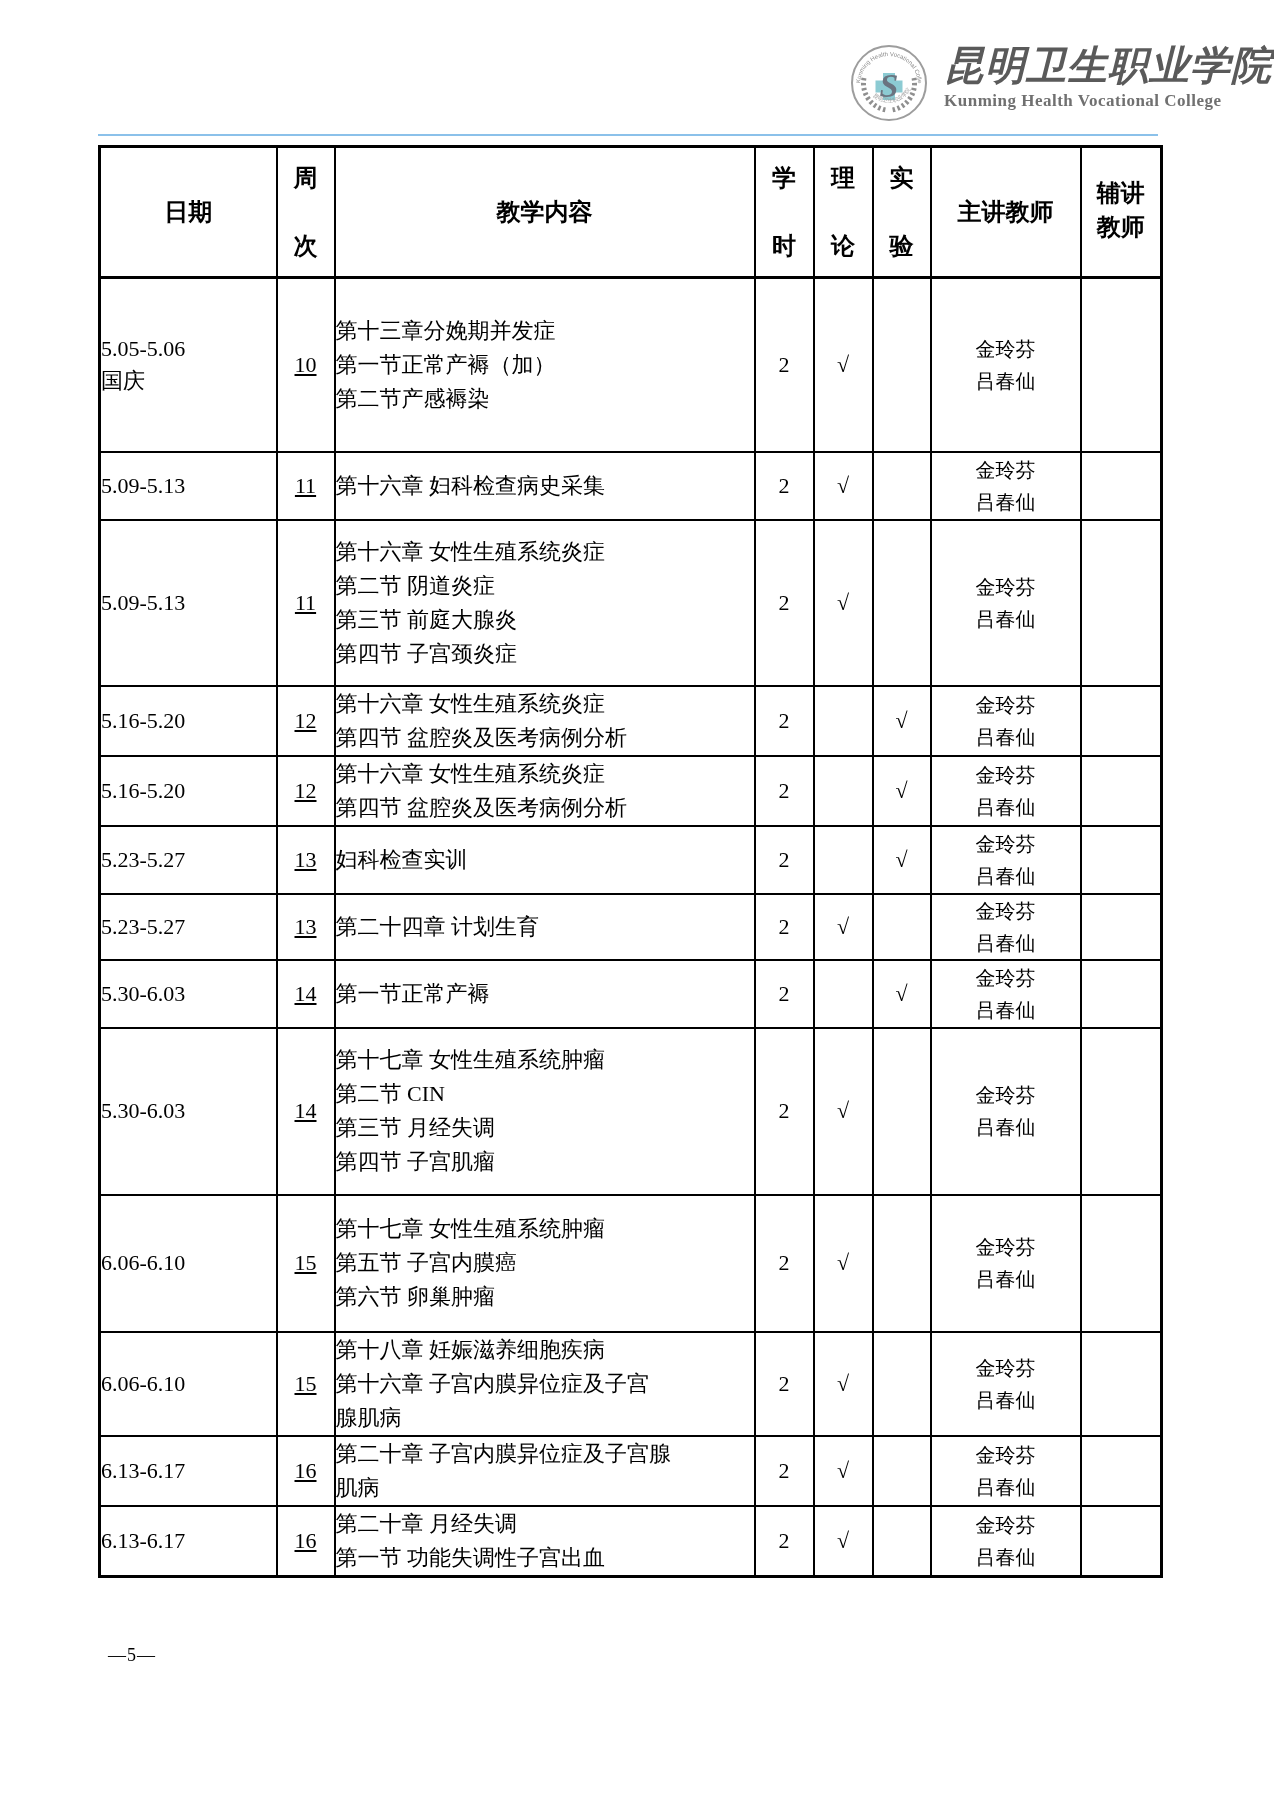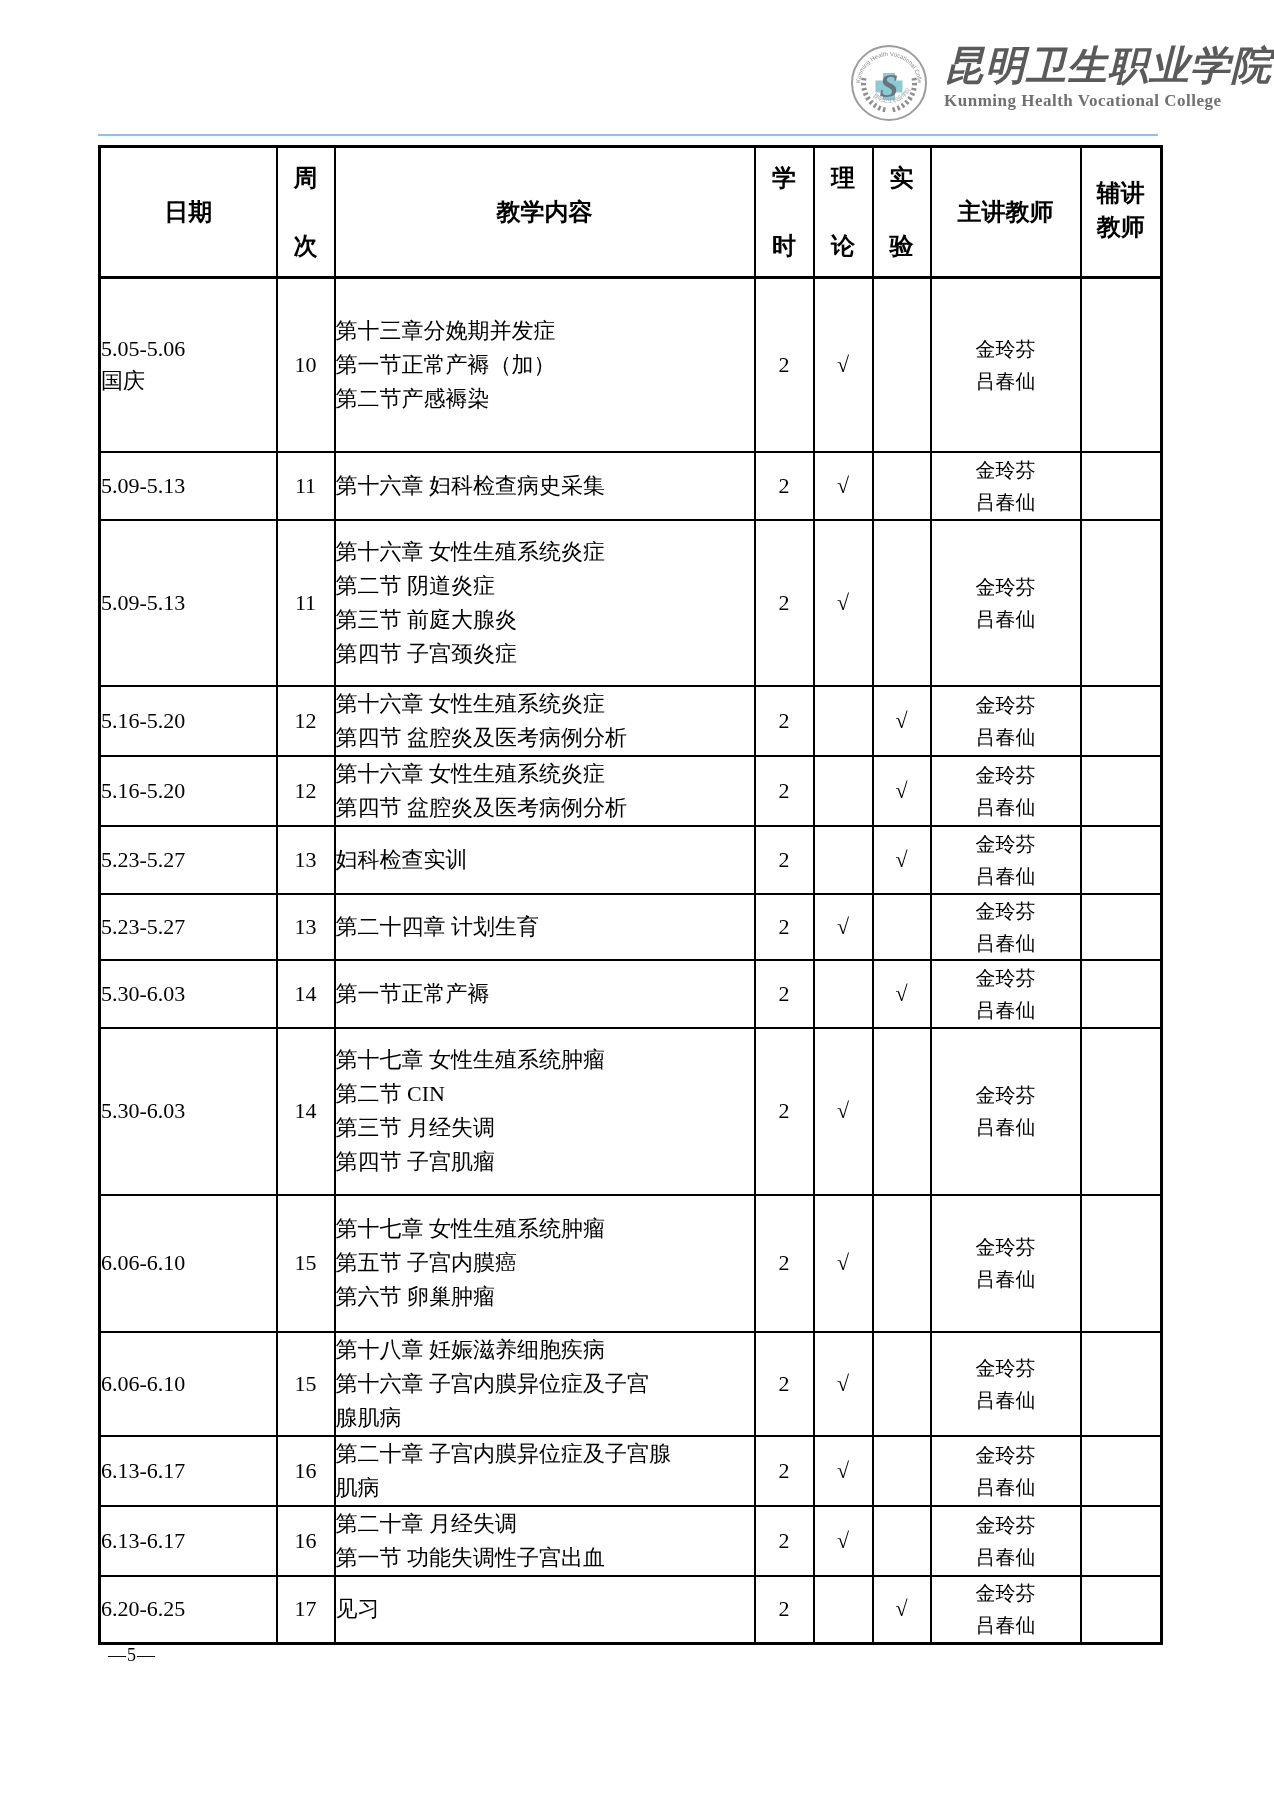--- a/index.html
+++ b/index.html
@@ -38,21 +38,21 @@
   table.schedule thead th{border-bottom:3px solid #000;font-weight:bold;font-size:24px;}
   .col-date{width:177px;} .col-week{width:58px;} .col-content{width:420px;}
   .col-hours{width:59px;} .col-theory{width:59px;} .col-lab{width:58px;}
   .col-main{width:150px;} .col-assist{width:81px;}
 
   thead tr{height:131px;}
   .stack{display:flex;flex-direction:column;align-items:center;justify-content:center;gap:36px;}
   .hdr-two-line{line-height:34px;font-size:22px;font-family:Liberation Mono, monospace;}
 
   td.c-date{ text-align:left;font-size:22px;line-height:32px;}
-  td.c-week{ text-align:center;font-size:22px;}
+  td.c-week{ text-align:center;font-size:22px;text-decoration:underline;}
   td.c-content{text-align:left;font-size:22px;line-height:34px;padding:4px 6px 4px 12px;margin-left:8px;}
   td.c-num{ text-align:center;font-size:22px;}
   td.c-teacher{text-align:center;font-size:20px;line-height:32px;}
   td.c-assist{text-align:center;font-size:22px;}
 
   
   .footer-page{position:absolute;left:108px;top:1645px;font-size:18px;color:#000;letter-spacing:1px;}
 </style>
 </head>
 <body>
@@ -500,46 +500,19 @@
               <div></div>
             </td>
             <td class="c-teacher">
               <div>金玲芬</div>
               <div>吕春仙</div>
             </td>
             <td class="c-assist">
               <div></div>
             </td>
           </tr>
-          <tr style="height: 68px;">
-            <td class="c-date">
-              <div>6.20-6.25</div>
-            </td>
-            <td class="c-week">
-              <div>17</div>
-            </td>
-            <td class="c-content">
-              <div>见习</div>
-            </td>
-            <td class="c-num">
-              <div>2</div>
-            </td>
-            <td class="c-num">
-              <div></div>
-            </td>
-            <td class="c-num">
-              <div>√</div>
-            </td>
-            <td class="c-teacher">
-              <div>金玲芬</div>
-              <div>吕春仙</div>
-            </td>
-            <td class="c-assist">
-              <div></div>
-            </td>
-          </tr>
         </tbody>
     </table>
   </div>
 
   <div class="footer-page">—5—</div>
 
 </div>
 
 </body></html>

